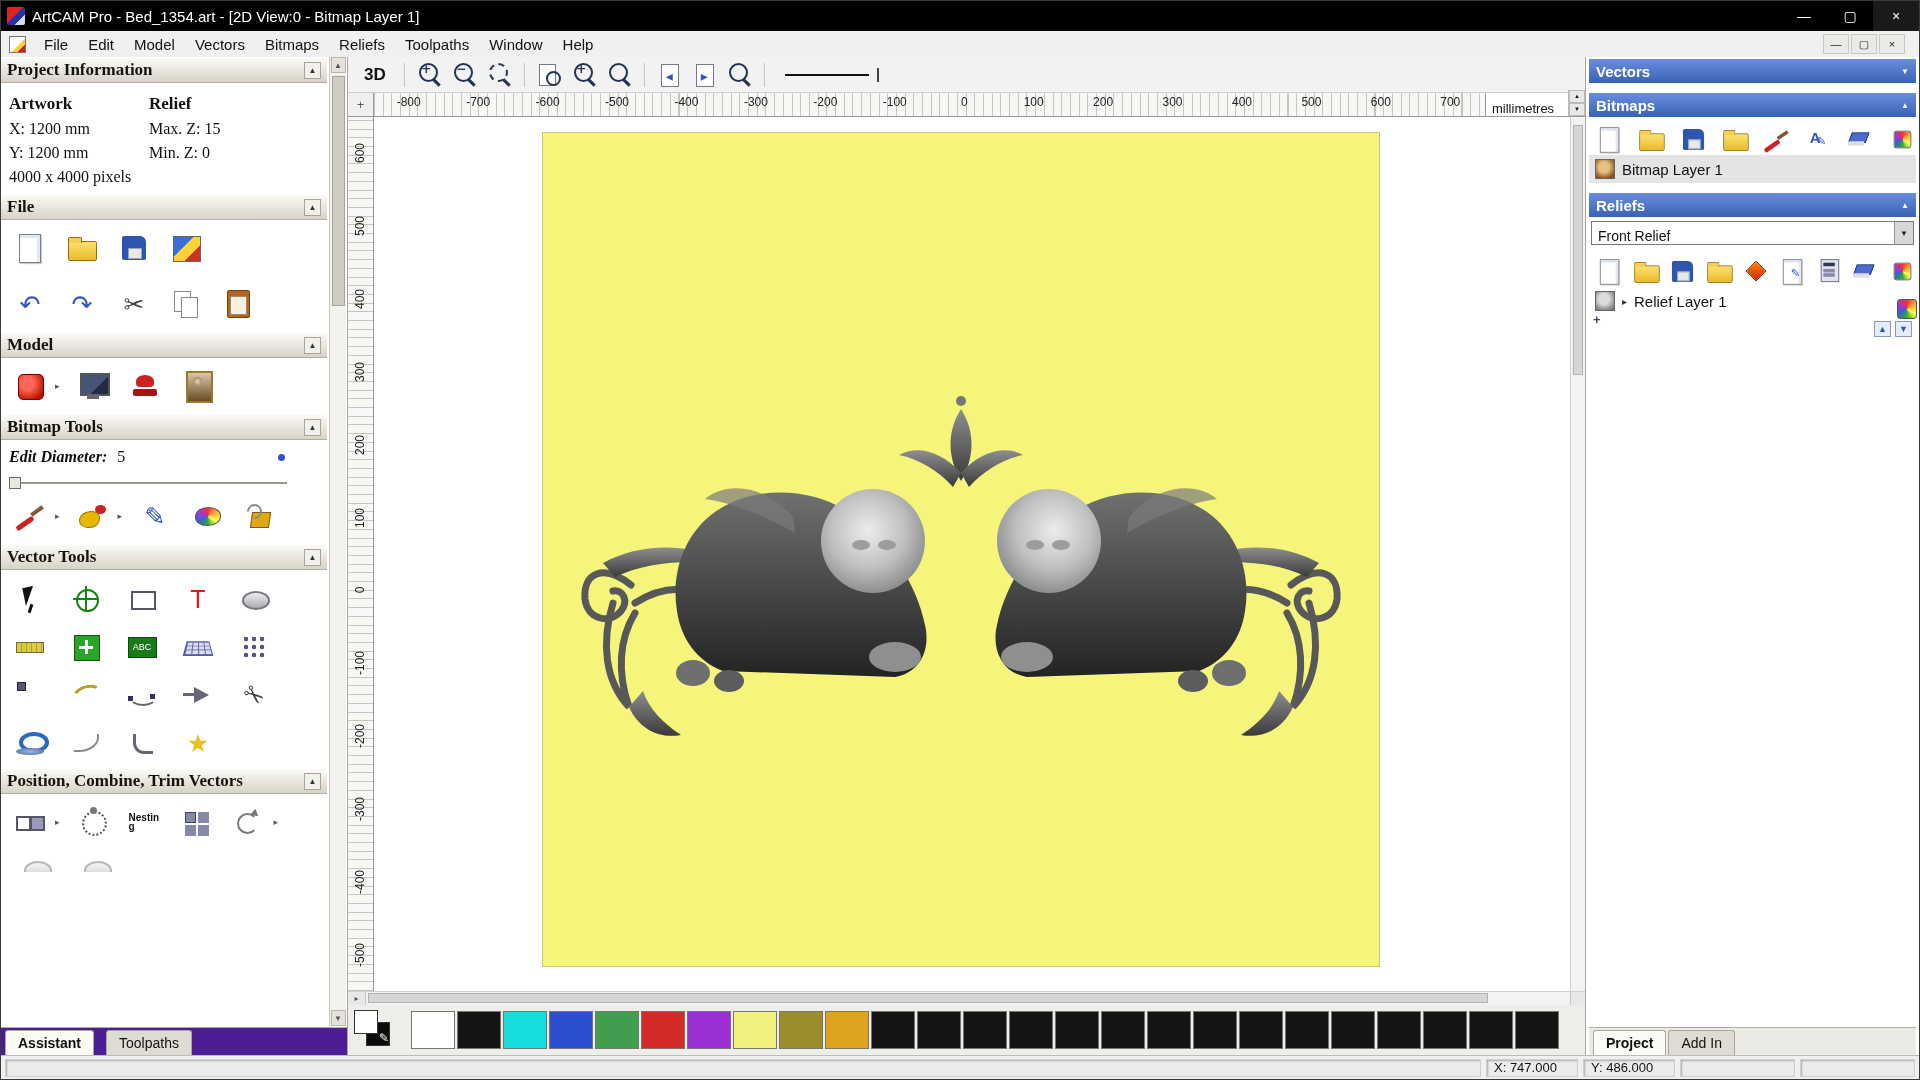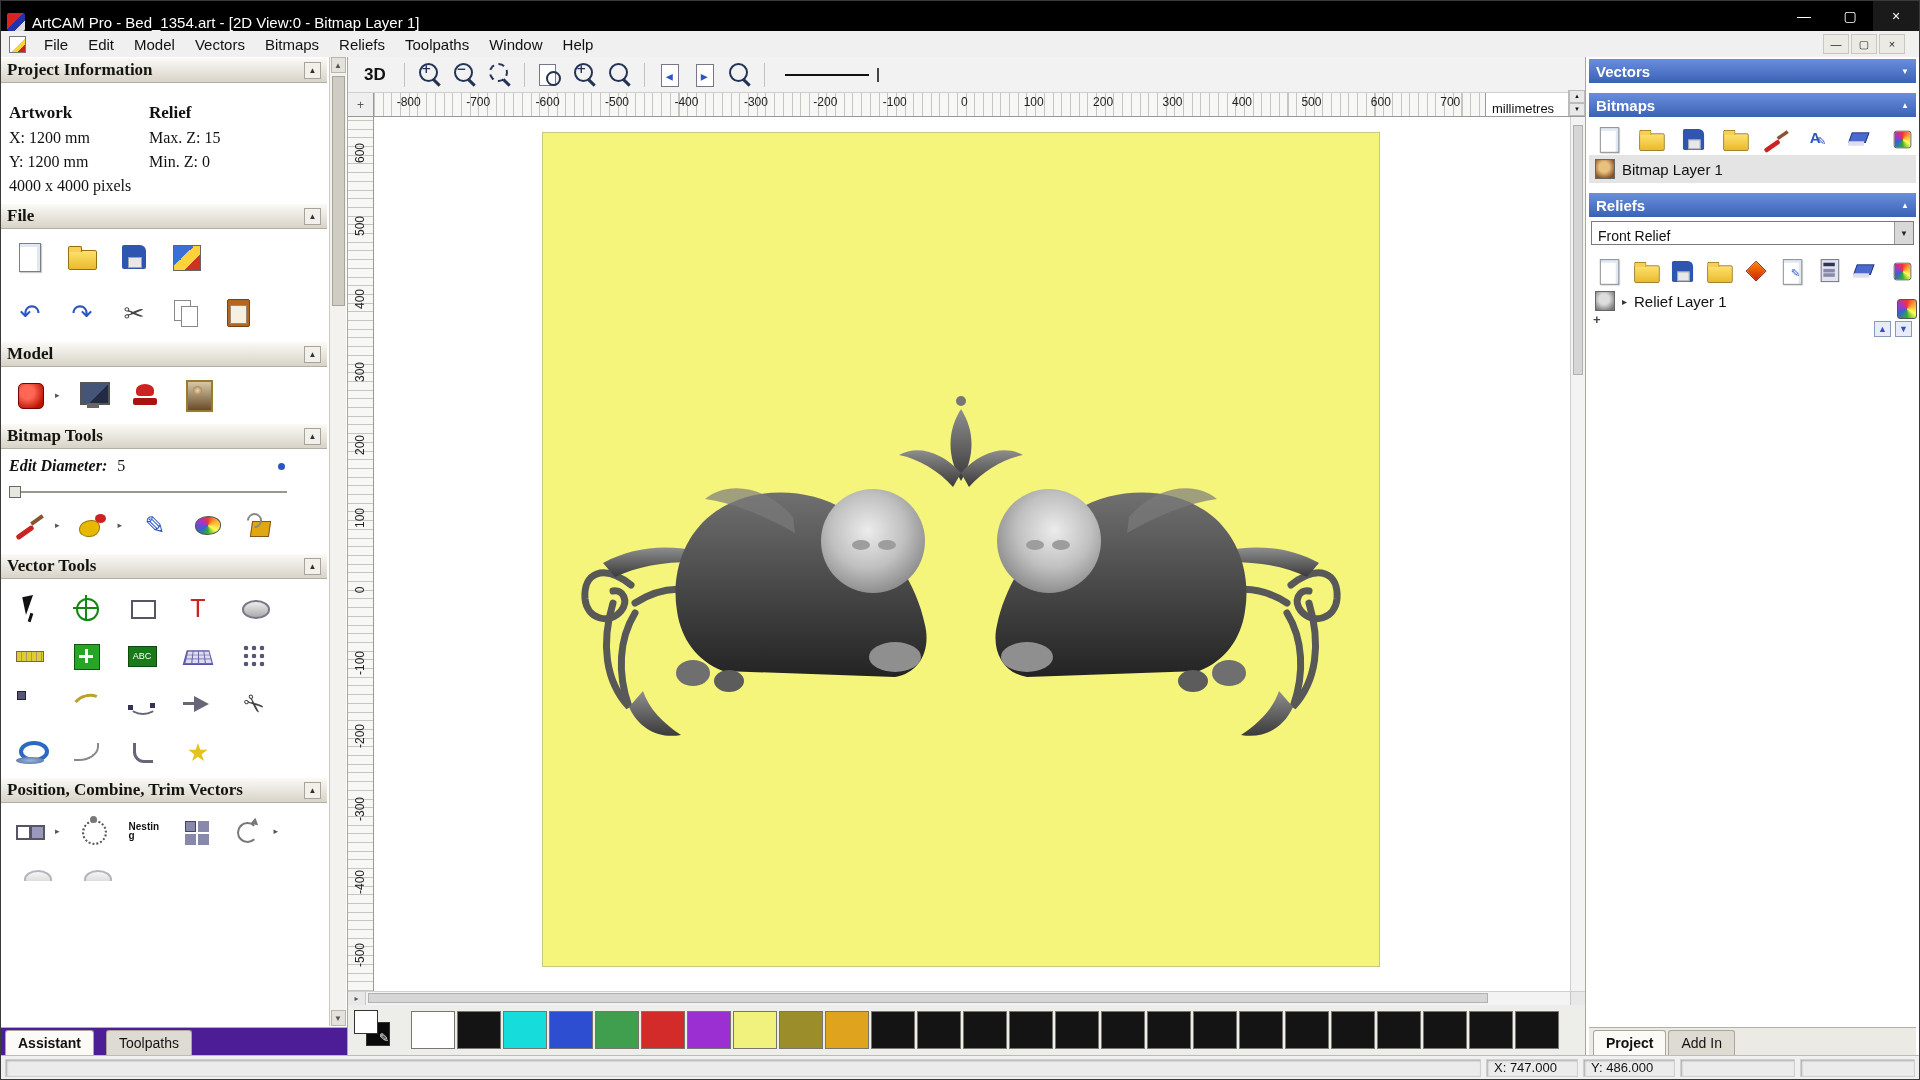--- a/index.html
+++ b/index.html
@@ -1,21 +1,21 @@
 <!DOCTYPE html>
 <html><head>
 <meta charset="utf-8">
 <style>
   *{box-sizing:border-box;margin:0;padding:0}
   html,body{width:1920px;height:1080px;overflow:hidden}
   body{font-family:"Liberation Sans",sans-serif;background:#e8e6e0;color:#111}
   .app{width:1920px;height:1080px;display:grid;grid-template-rows:30px 26px 1fr 24px;border:1px solid #3a3a3a}
 
   
-  .titlebar{background:#000;color:#fff;display:flex;align-items:flex-end;padding:0 0 0 6px}
+  .titlebar{background:#000;color:#fff;display:flex;align-items:center;padding:0 0 0 6px}
   .app-icon{width:18px;height:18px;margin-right:7px;position:relative;background:linear-gradient(135deg,#d22 0 45%,#23a 45% 70%,#ddd 70%);border-radius:2px}
   .title-text{font-size:15px;flex:1;white-space:nowrap;overflow:hidden}
   .win-btns{display:flex;height:100%}
   .win-btn{width:46px;height:100%;display:flex;align-items:center;justify-content:center;font-size:14px;color:#fff}
   .win-btn.close{background:#1a1a1a}
 
   
   .menubar{background:#f0f0f0;border-bottom:1px solid #d6d4cе;display:flex;align-items:center;padding:0 4px;font-size:15px}
   .mdi-doc{width:17px;height:17px;margin:0 8px 0 4px;background:linear-gradient(135deg,#fff 0 55%,#ffd23a 55% 75%,#c22 75%);border:1px solid #777}
   .menu-items{display:flex;height:100%;align-items:center}
@@ -27,21 +27,21 @@
   .main{display:flex;min-height:0}
   .left-panel{width:347px;background:#fff;border-right:1px solid #aaa79e;display:flex;flex-direction:column;position:relative}
   .center{flex:1;display:flex;flex-direction:column;background:#fff;min-width:0}
   .right-panel{width:334px;background:#fff;border-left:1px solid #aaa79e;display:flex;flex-direction:column;padding:2px 3px 0 3px;position:relative}
 
   
   .lp-content{flex:1;overflow:hidden;padding-right:20px;display:flex;flex-direction:column}
   .sec-hdr{height:26px;display:flex;align-items:center;background:linear-gradient(#fbfaf6,#d8d3c8);border-top:1px solid #fff;border-bottom:1px solid #b2aea4;padding:0 6px}
   .sec-title{font-family:"Liberation Serif",serif;font-weight:bold;font-size:17px;color:#14140f;flex:1;white-space:nowrap}
   .roll-btn{width:17px;height:17px;border:1px solid #a8a49a;background:#f2f0ea;display:flex;align-items:center;justify-content:center;font-size:8px;color:#333}
-  .pi{display:flex;padding:20px 2px 8px 8px;font-family:"Liberation Serif",serif;font-size:16px}
+  .pi{display:flex;padding:11px 2px 8px 8px;font-family:"Liberation Serif",serif;font-size:16px}
   .pi-col{display:flex;flex-direction:column;gap:6px}
   .pi-col:first-child{width:140px}
   .pi-head{font-weight:bold;font-size:17px}
   .icon-row{display:flex;align-items:center;gap:14px;padding:9px 0 9px 10px}
   .icn{width:38px;height:38px;position:relative;display:inline-flex;align-items:center;justify-content:center}
   .dd{font-size:9px;color:#555;margin-left:-8px}
   .glyph{font-size:25px;line-height:1;font-style:normal}
   .c-blue{color:#2b55c0}.c-dark{color:#444}.c-red{color:#c22}.c-gold{color:#e5c21c}
   .brush-row{display:flex;align-items:center;padding:8px 6px 2px 8px;font-family:"Liberation Serif",serif;font-size:16px}
   .brush-label{font-weight:bold;font-style:italic}

